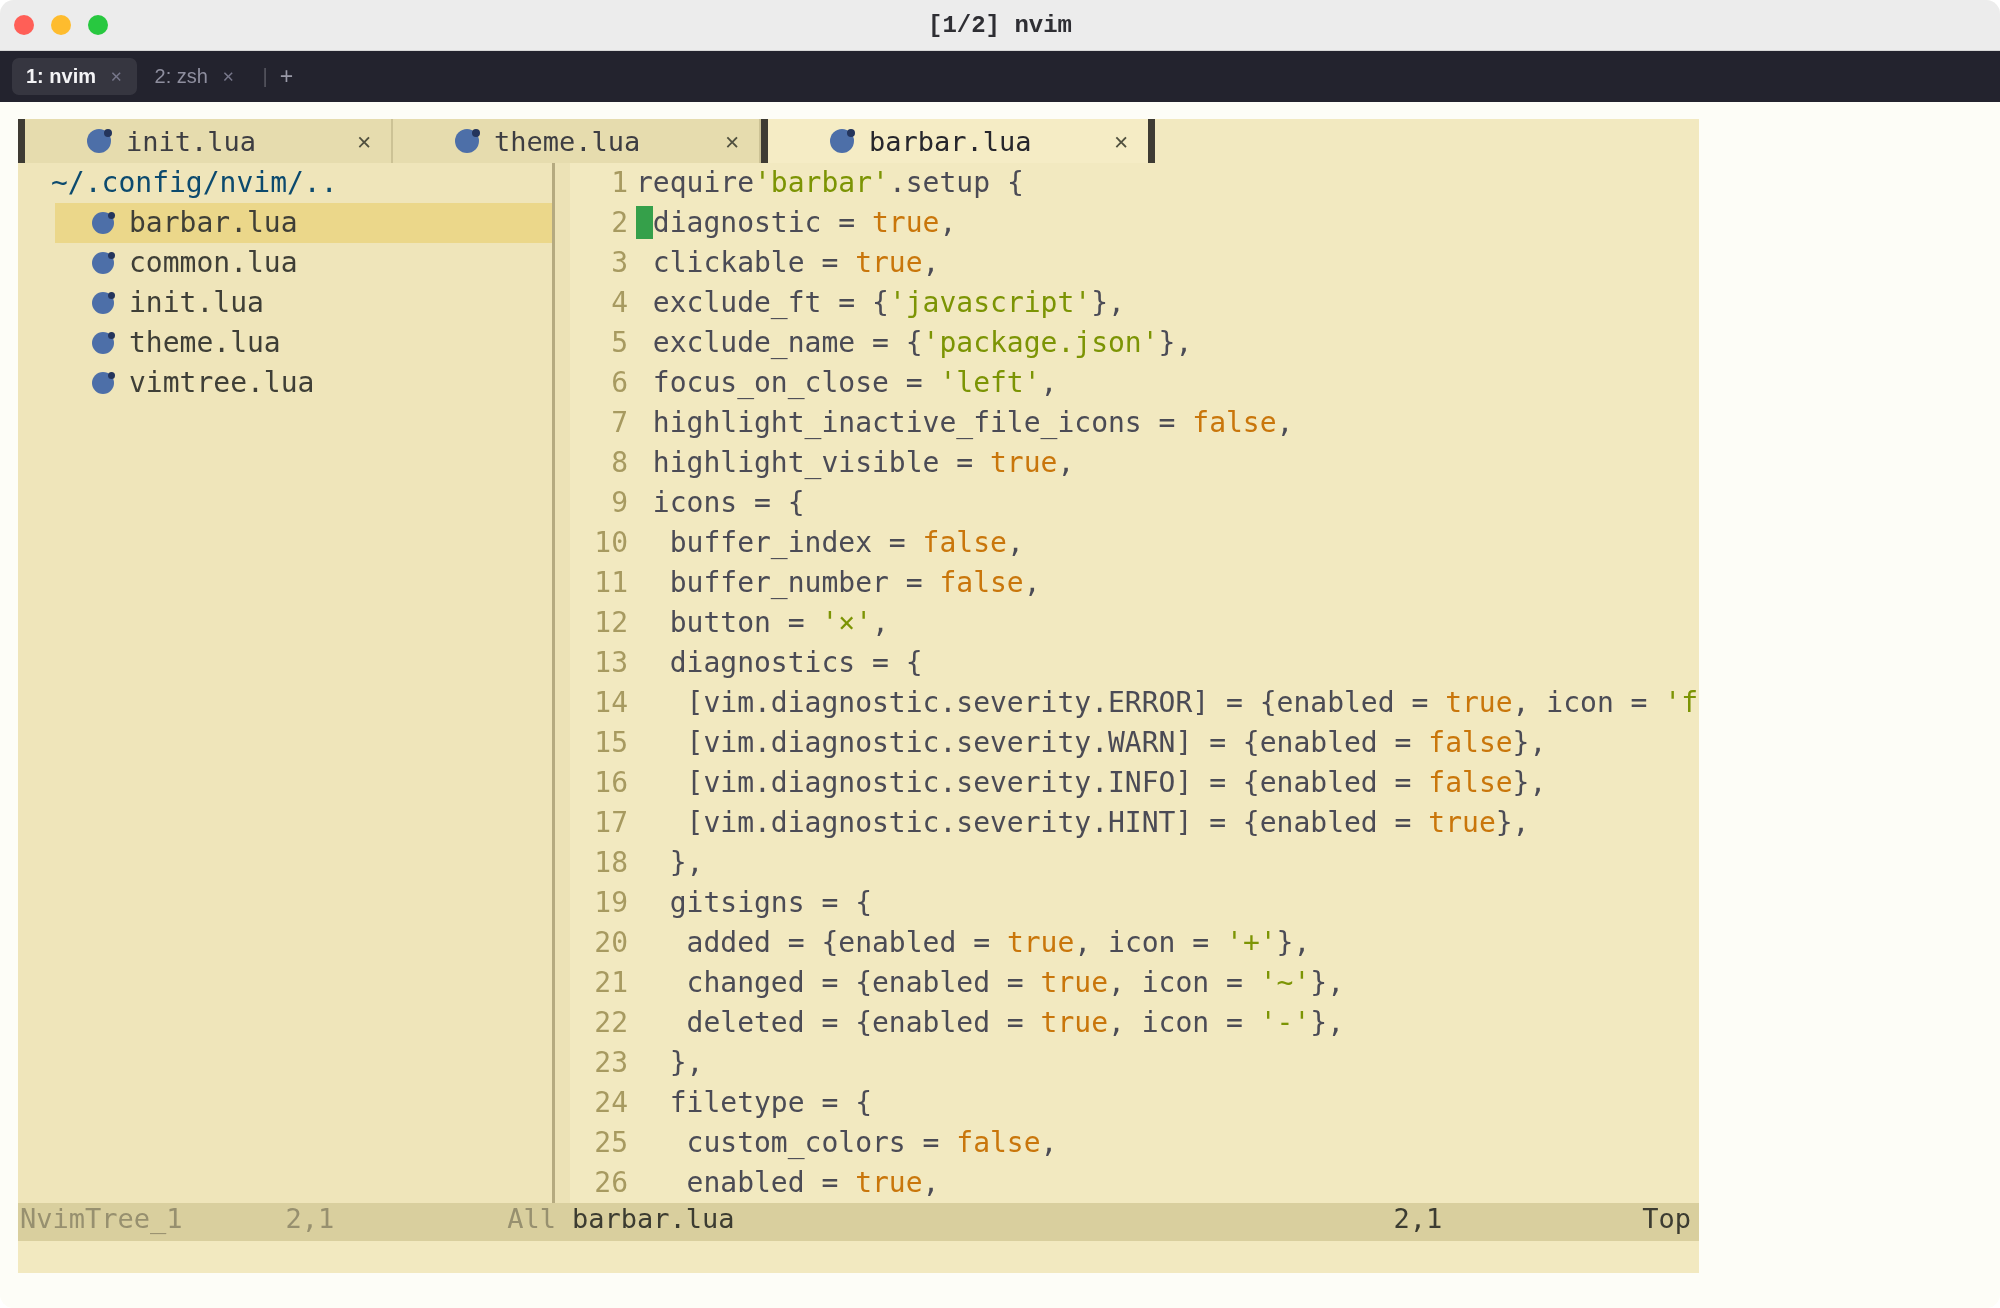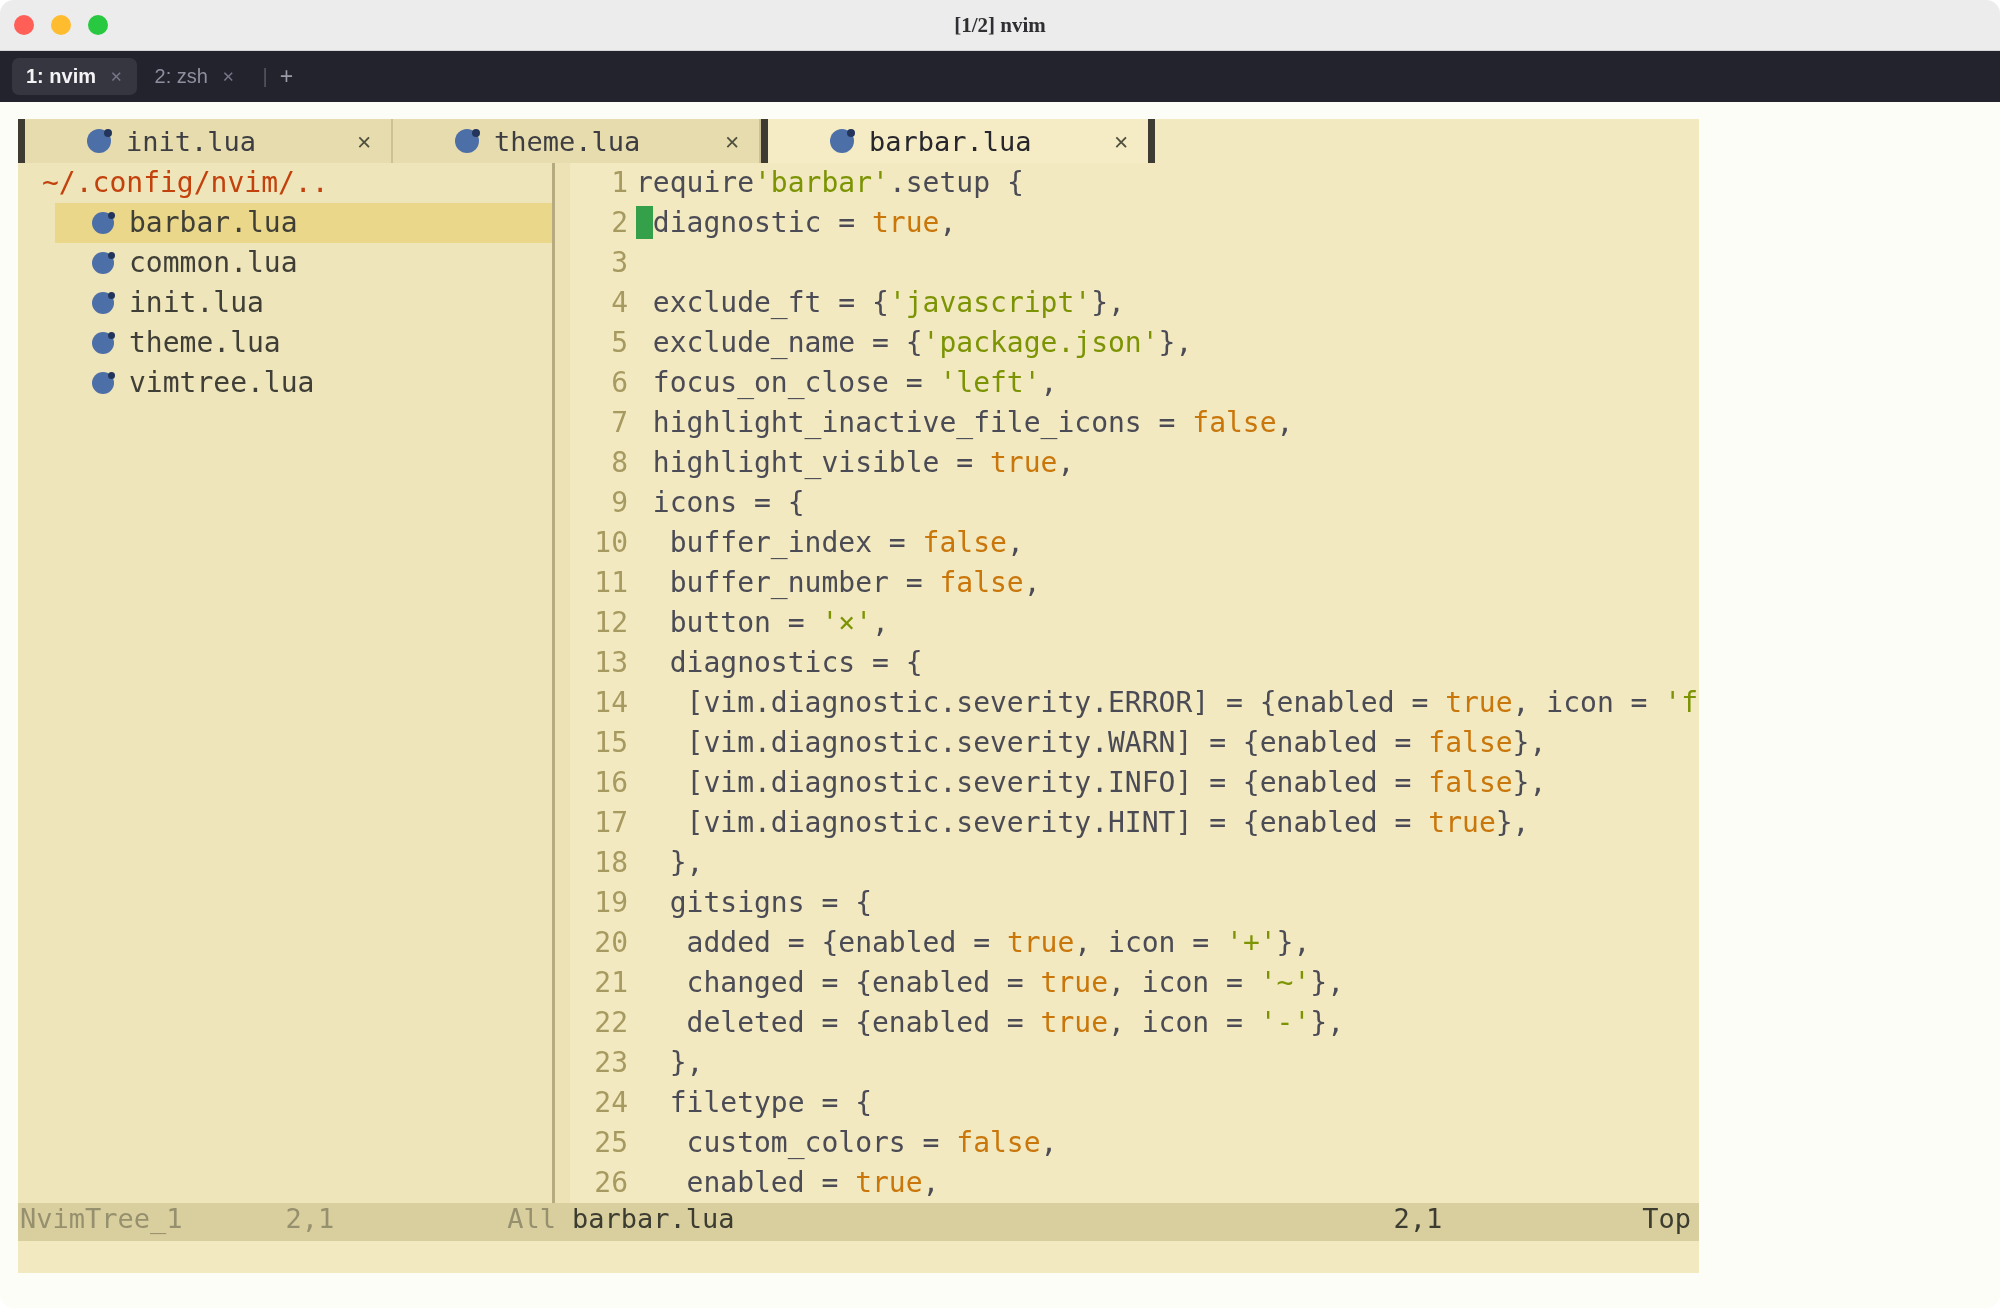--- a/index.html
+++ b/index.html
@@ -8,21 +8,21 @@
 
   .window{width:2000px;height:1308px;display:flex;flex-direction:column;overflow:hidden;border-radius:14px;background:var(--bg_page)}
 
   
   .titlebar{flex:0 0 51px;background:var(--bg_titlebar);border-bottom:1px solid #d6d6d6;position:relative;display:flex;align-items:center;justify-content:center}
   .traffic{position:absolute;left:14px;top:0;height:100%;display:flex;align-items:center;gap:17px}
   .light{width:20px;height:20px;border-radius:50%}
   .light.red{background:var(--traffic_red)}
   .light.yellow{background:var(--traffic_yellow)}
   .light.green{background:var(--traffic_green)}
-  .title{font-family:Liberation Serif, serif;font-size:21px;font-weight:700;color:#2e2e33}
+  .title{font-family:Liberation Mono, monospace;font-size:24px;font-weight:700;color:#2e2e33}
 
   
   .termbar{flex:0 0 51px;background:var(--bg_termbar);display:flex;align-items:center;padding-left:12px;font-family:"Liberation Sans",sans-serif;font-size:20px}
   .term-tab{display:flex;align-items:center;padding:7px 14px;border-radius:7px;margin-right:4px}
   .term-tab.active{background:rgba(255,255,255,0.09)}
   .tt-label{color:#8e8e9e}
   .term-tab.active .tt-label{color:#f4f4f6;font-weight:700}
   .tt-close{margin-left:14px;font-size:15px;color:#77778a}
   .term-divider{color:#55555f;margin:0 10px}
   .term-plus{color:#9a9aa8;font-size:23px;margin-left:2px}
@@ -40,21 +40,21 @@
   .lua-icon::after{content:"";position:absolute;top:0;right:-1px;width:8px;height:8px;border-radius:50%;background:var(--icon_dot)}
   .buf-label{margin-left:15px;color:#3d3d42;white-space:nowrap}
   .buf-tab.active .buf-label{color:#26262c}
   .buf-close{margin-left:auto;color:#50503f;font-size:23px}
   .bl-fill{flex:1;background:var(--bg_editor)}
 
   
   .main{flex:0 0 1040px;display:flex;overflow:hidden}
 
   .tree{flex:0 0 534px;background:var(--bg_sidebar);line-height:40px;overflow:hidden}
-  .tree-root{height:40px;padding-left:24px;color:#c2410c;white-space:nowrap}
+  .tree-root{height:40px;padding-left:33px;color:#0c4a6e;white-space:nowrap}
   .tree-row{height:40px;margin-left:37px;padding-left:37px;display:flex;align-items:center;white-space:nowrap}
   .tree-row.selected{background:var(--bg_selected_file)}
   .tree-row .lua-icon{width:22px;height:22px;flex:0 0 22px}
   .tree-row .lua-icon::after{width:7px;height:7px}
   .tree-name{margin-left:15px;color:#3f3f37}
 
   .winsep{flex:0 0 18px;background:#ece2b6;border-left:3px solid #b5aa80}
 
   .editor{flex:1;line-height:40px;overflow:hidden}
   .code-row{display:flex;height:40px}
@@ -163,20 +163,21 @@
             <div class="code-row">
               <span class="ln">1</span>
               <span class="code"><span class="seg-p">require</span><span class="seg-s">'barbar'</span><span class="seg-p">.setup {</span></span>
             </div>
             <div class="code-row">
               <span class="ln">2</span>
               <span class="code"><span class="seg-cur"> </span><span class="seg-p">diagnostic = </span><span class="seg-b">true</span><span class="seg-p">,</span></span>
             </div>
             <div class="code-row">
               <span class="ln">3</span>
+              <span class="code"><span class="seg-p"> clickable = </span><span class="seg-b">true</span><span class="seg-p">,</span></span>
             </div>
             <div class="code-row">
               <span class="ln">4</span>
               <span class="code"><span class="seg-p"> exclude_ft = {</span><span class="seg-s">'javascript'</span><span class="seg-p">},</span></span>
             </div>
             <div class="code-row">
               <span class="ln">5</span>
               <span class="code"><span class="seg-p"> exclude_name = {</span><span class="seg-s">'package.json'</span><span class="seg-p">},</span></span>
             </div>
             <div class="code-row">

